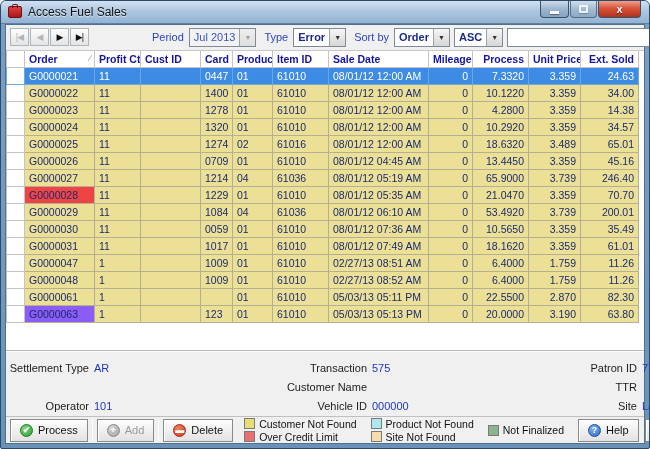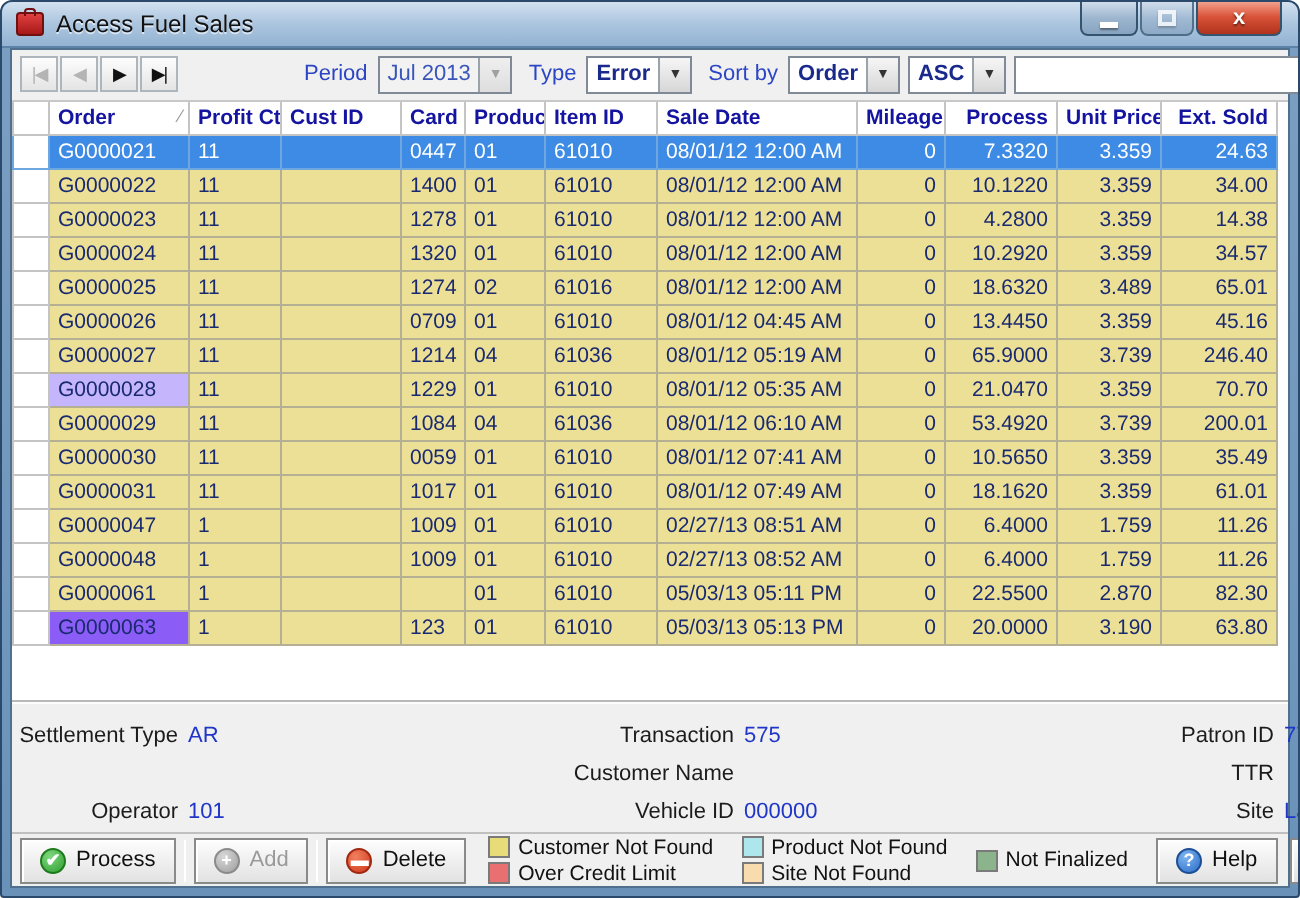--- a/index.html
+++ b/index.html
@@ -268,21 +268,21 @@
               <td style="background: rgb(236, 224, 150);">04</td>
               <td style="background: rgb(236, 224, 150);">61036</td>
               <td style="background: rgb(236, 224, 150);">08/01/12 05:19 AM</td>
               <td class="num" style="background: rgb(236, 224, 150);">0</td>
               <td class="num" style="background: rgb(236, 224, 150);">65.9000</td>
               <td class="num" style="background: rgb(236, 224, 150);">3.739</td>
               <td class="num" style="background: rgb(236, 224, 150);">246.40</td>
             </tr>
             <tr>
               <td class="sel"></td>
-              <td style="background: #c4b5fd;">G0000028</td>
+              <td style="background: #ef4444;">G0000028</td>
               <td style="background: rgb(236, 224, 150);">11</td>
               <td style="background: rgb(236, 224, 150);"></td>
               <td style="background: rgb(236, 224, 150);">1229</td>
               <td style="background: rgb(236, 224, 150);">01</td>
               <td style="background: rgb(236, 224, 150);">61010</td>
               <td style="background: rgb(236, 224, 150);">08/01/12 05:35 AM</td>
               <td class="num" style="background: rgb(236, 224, 150);">0</td>
               <td class="num" style="background: rgb(236, 224, 150);">21.0470</td>
               <td class="num" style="background: rgb(236, 224, 150);">3.359</td>
               <td class="num" style="background: rgb(236, 224, 150);">70.70</td>
@@ -302,21 +302,21 @@
               <td class="num" style="background: rgb(236, 224, 150);">200.01</td>
             </tr>
             <tr>
               <td class="sel"></td>
               <td style="background: rgb(236, 224, 150);">G0000030</td>
               <td style="background: rgb(236, 224, 150);">11</td>
               <td style="background: rgb(236, 224, 150);"></td>
               <td style="background: rgb(236, 224, 150);">0059</td>
               <td style="background: rgb(236, 224, 150);">01</td>
               <td style="background: rgb(236, 224, 150);">61010</td>
-              <td style="background: rgb(236, 224, 150);">08/01/12 07:41 AM</td>
+              <td style="background: rgb(236, 224, 150);">08/01/12 07:36 AM</td>
               <td class="num" style="background: rgb(236, 224, 150);">0</td>
               <td class="num" style="background: rgb(236, 224, 150);">10.5650</td>
               <td class="num" style="background: rgb(236, 224, 150);">3.359</td>
               <td class="num" style="background: rgb(236, 224, 150);">35.49</td>
             </tr>
             <tr>
               <td class="sel"></td>
               <td style="background: rgb(236, 224, 150);">G0000031</td>
               <td style="background: rgb(236, 224, 150);">11</td>
               <td style="background: rgb(236, 224, 150);"></td>

